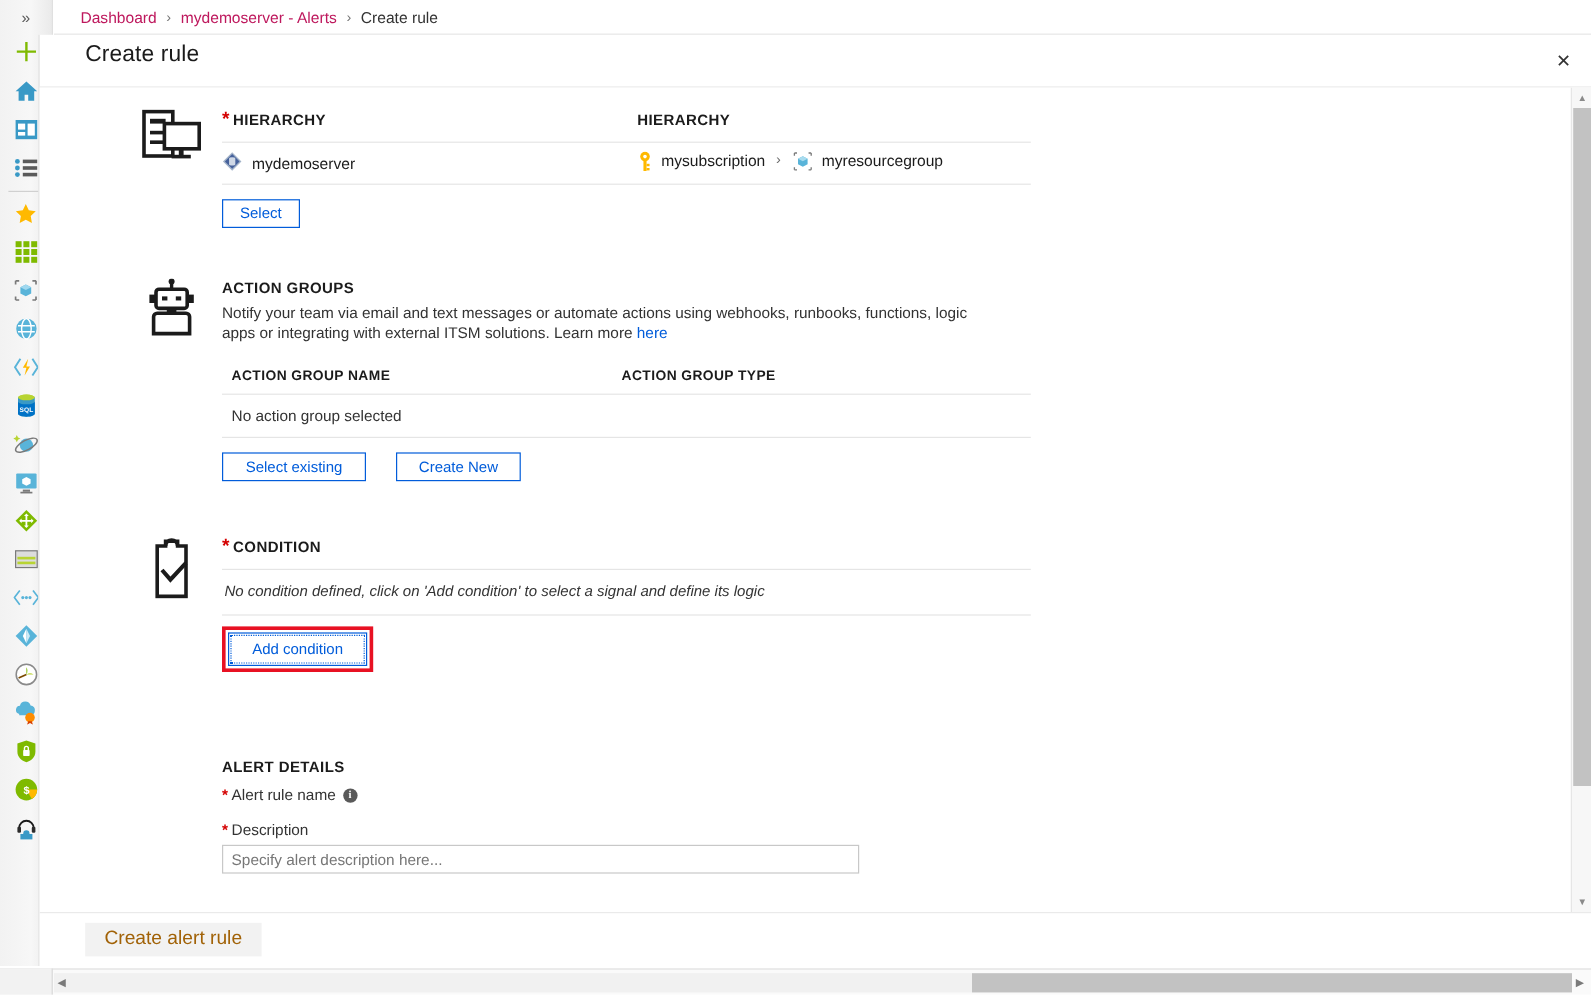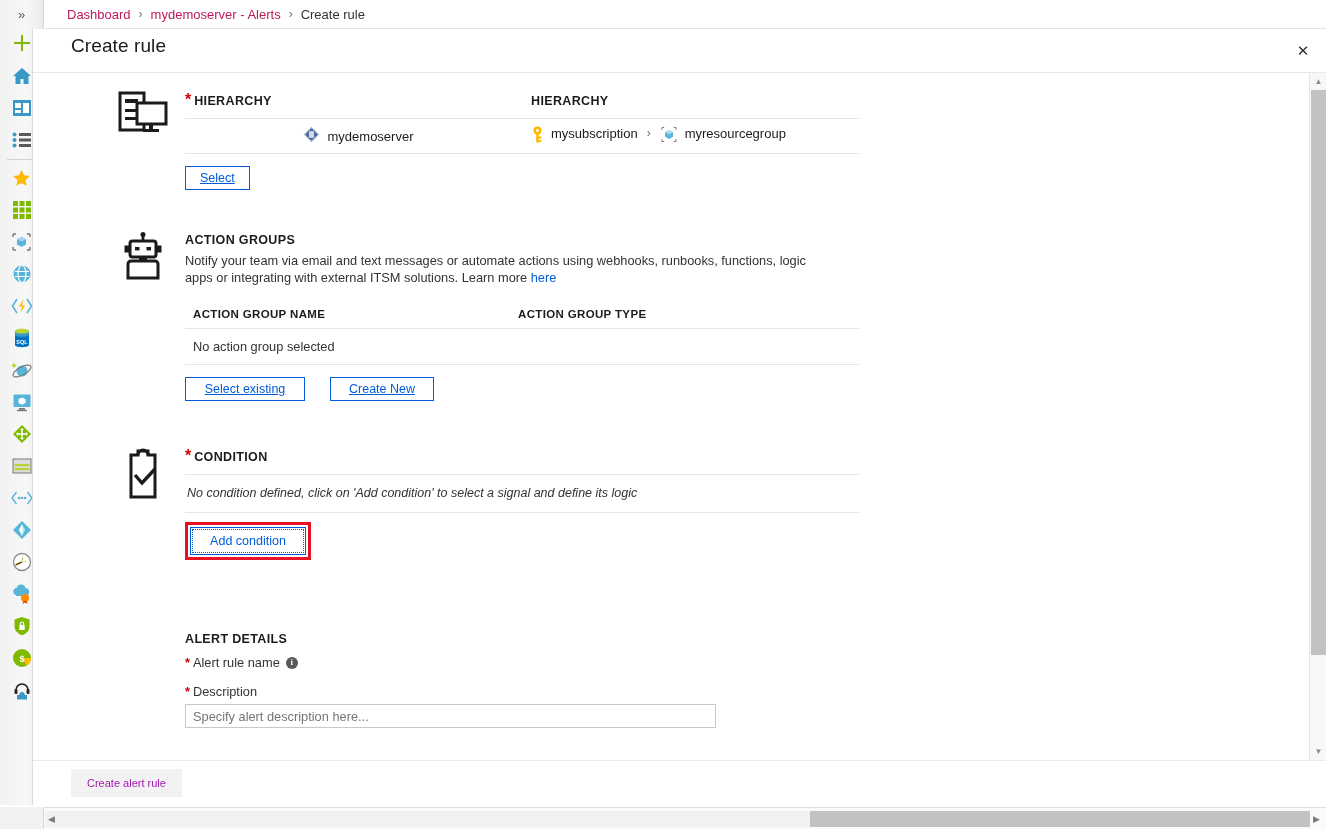--- a/index.html
+++ b/index.html
@@ -136,39 +136,39 @@
   .hdr-hierarchy {
     font-size: 12.5px; color: #1b1b1b; font-weight: bold; letter-spacing: .35px;
   }
 
   .val-row {
     display: flex; align-items: center;
     height: 34px;
     border-bottom: 1px solid #e5e5e5;
     font-size: 13px; color: #1b1b1b;
   }
-  .val-resource { width: 346px; display: flex; align-items: center; gap: 8px; justify-content: center; }
+  .val-resource { width: 346px; display: flex; align-items: center; gap: 8px; }
   .val-hierarchy { display: flex; align-items: flex-start; gap: 7px; }
   .chev { color: #6d6d6d; font-size: 12px; margin: 0 2px; }
 
   .italic-note {
     font-size: 12.5px; color: #333; font-style: italic;
     padding: 11px 0 12px 2px;
     border-bottom: 1px solid #e5e5e5;
   }
 
   
   .btn {
     display: inline-flex; align-items: center; justify-content: center;
     height: 24px; padding: 0 14px;
     border: 1px solid #015cda;
     background: #ffffff;
     color: #015cda; font-size: 12.5px;
     font-family: "Liberation Sans", sans-serif;
-    cursor: pointer; box-sizing: border-box; text-decoration: underline;
+    cursor: pointer; box-sizing: border-box;
   }
   .btn-row { margin-top: 12px; display: flex; gap: 25px; }
 
   .btn-highlight {
     display: inline-block;
     border: 3px solid #e81123;
     padding: 2px;
     margin-top: 9px;
   }
   .btn-focus {
@@ -236,22 +236,22 @@
   .blade-footer {
     height: 44px;
     background: #fff;
     display: flex; align-items: center;
     padding-left: 38px;
     box-sizing: border-box;
   }
   .btn-disabled {
     height: 28px; padding: 0 16px;
     display: inline-flex; align-items: center; justify-content: center;
-    background: #f2f2f2; color: #a21caf;
-    border: none; font-size: 11px;
+    background: #f2f2f2; color: #a16207;
+    border: none; font-size: 16px;
     font-family: "Liberation Sans", sans-serif;
     cursor: default;
   }
 
   
   .hscroll {
     position: absolute; left: 0; bottom: 0;
     width: 1326px; height: 22px;
     background: #fafafa;
     border-top: 1px solid #e0e0e0;

